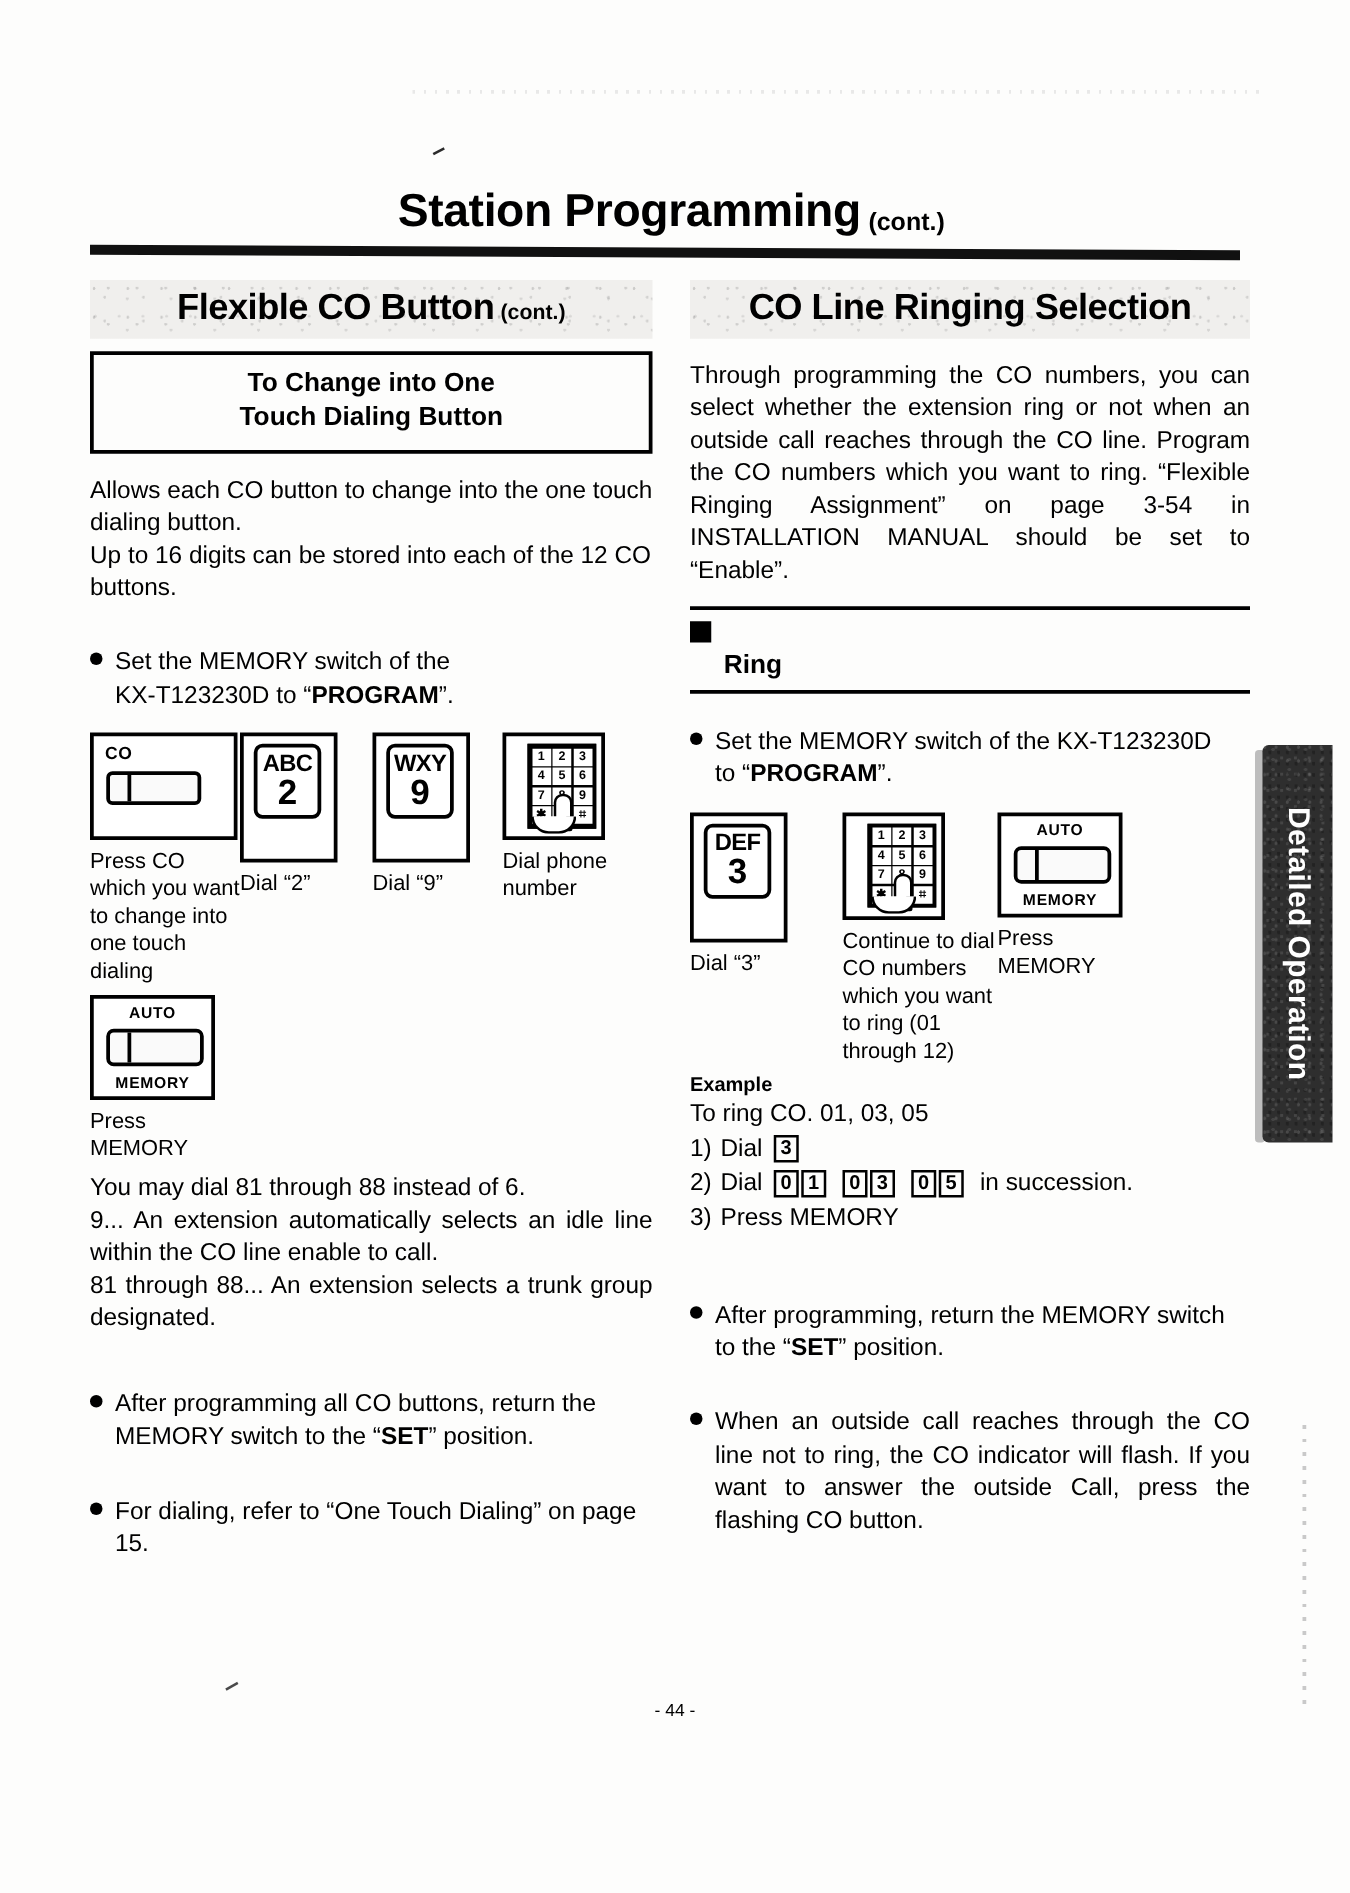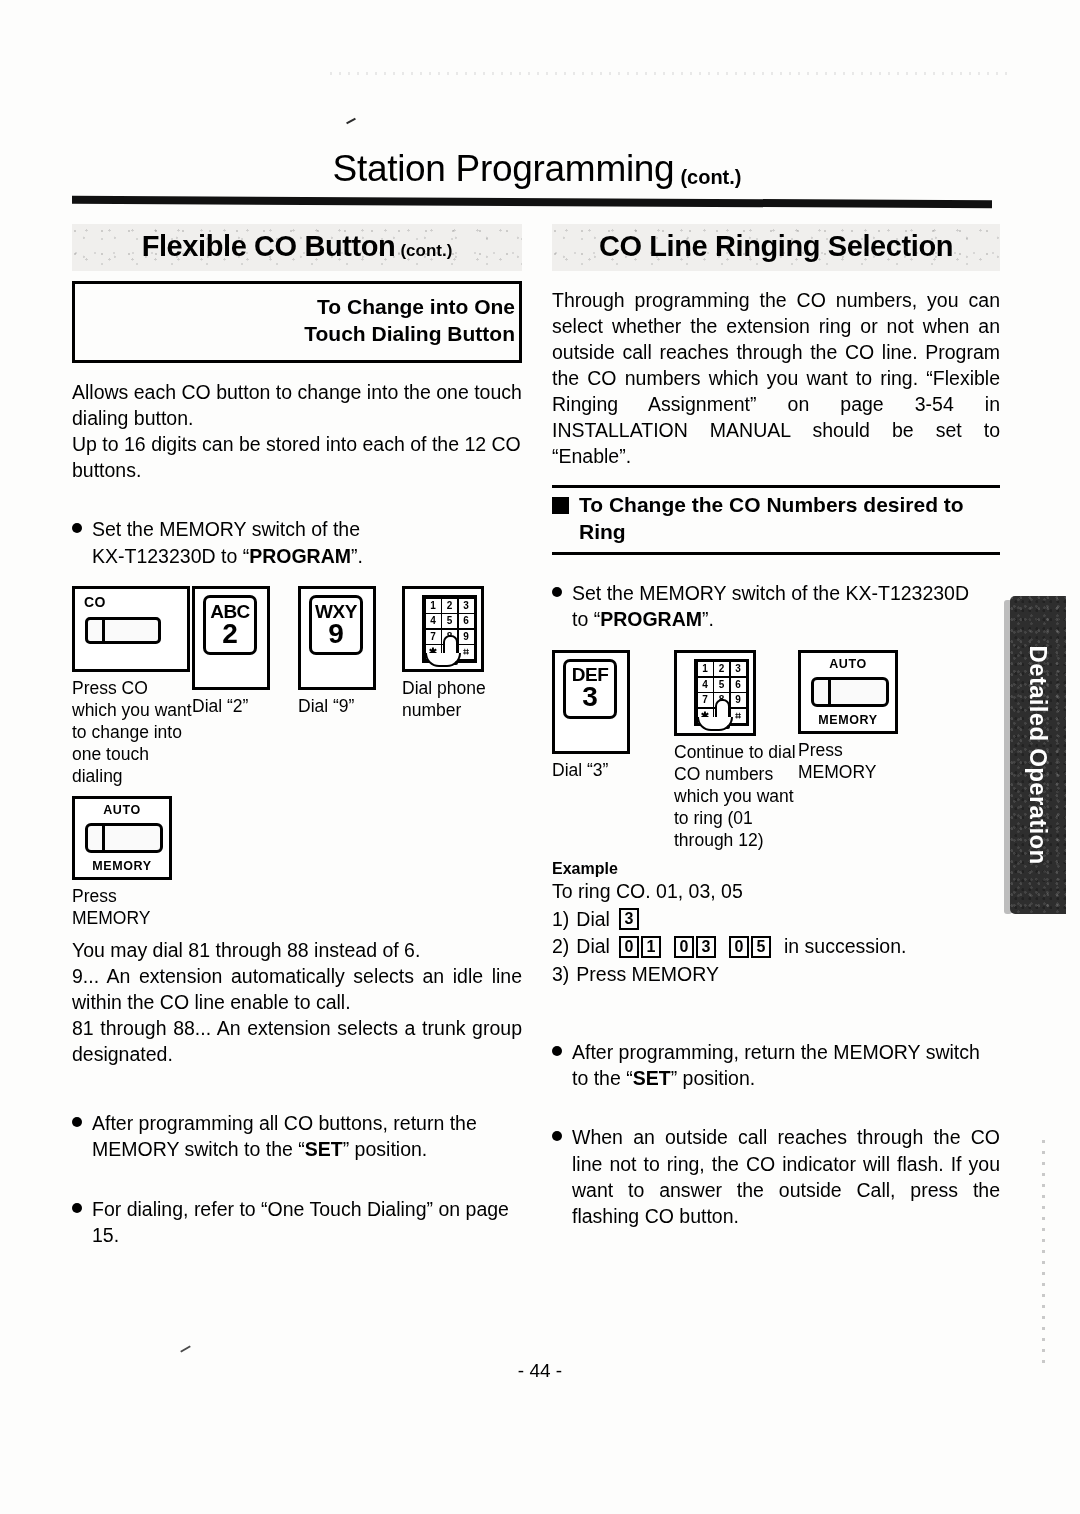--- a/index.html
+++ b/index.html
@@ -31,21 +31,21 @@
     position:absolute;left:180px;top:1348px;width:11px;height:2px;
     background:#4a4a4a;transform:rotate(-30deg);
   }
 
   
   .title-wrap{
     position:absolute;left:72px;top:148px;width:930px;
     text-align:center;
   }
   .title-main{
-    font-size:37px;font-weight:normal;letter-spacing:-.3px;
+    font-size:37px;font-weight:bold;letter-spacing:-.3px;
     display:inline-block;
   }
   .title-cont{
     font-size:20px;font-weight:bold;display:inline-block;
     vertical-align:baseline;margin-left:6px;position:relative;top:3px;
   }
   .title-rule{
     position:absolute;left:72px;top:198px;width:920px;height:8px;
     background:#111;
     transform:rotate(.28deg);
@@ -75,21 +75,21 @@
   .sec-head-text{font-size:29px;font-weight:bold;letter-spacing:-.4px;position:relative;z-index:1;}
   .sec-head-cont{font-size:17px;font-weight:bold;margin-left:5px;}
 
   .boxtitle{
     border:3px solid #000;
     margin-top:10px;
     padding:10px 4px 12px 4px;
     text-align:center;
     line-height:1.28;
   }
-  .boxtitle div{font-size:21px;font-weight:bold;text-align:right;}
+  .boxtitle div{font-size:21px;font-weight:bold;}
 
   p.body{
     font-size:19.5px;line-height:1.33;margin:0;
     text-align:left;
   }
   .gap-s{height:9px;}
   .gap-m{height:17px;}
   .gap-l{height:26px;}
 
   .bullet-row{display:flex;align-items:flex-start;font-size:19.5px;line-height:1.35;margin-top:16px;}
@@ -220,21 +220,21 @@
   }
 
   
   .edge-speck{
     position:absolute;left:1042px;top:1140px;width:3px;height:230px;
     background:repeating-linear-gradient(180deg,#c9c9c9 0 3px, transparent 3px 11px);
   }
 
   .pagenum{
     position:absolute;left:0;top:1360px;width:1080px;text-align:center;
-    font-size:19px;
+    font-size:14px;
   }
 </style>
 </head>
 <body>
 
 <div class="page">
 
   <div class="scanline-top"></div>
   <div class="tickmark"></div>
   <div class="tickmark2"></div>
@@ -362,21 +362,21 @@
 
     <div class="gap-m"></div>
     <p class="body" style="text-align:justify;">Through programming the CO numbers, you can select whether the extension ring or not when an outside call reaches through the CO line. Program the CO numbers which you want to ring. “Flexible Ringing Assignment” on page 3-54 in INSTALLATION MANUAL should be set to “Enable”.</p>
 
     <div class="gap-s"></div>
     <div class="hr-thin"></div>
 
     <div class="sq-head">
       <span class="sq-mark"></span>
       <span class="sq-txt">
-        <span>To Change the CO Numbers desired to</span><br>
+        <br>
         <span>Ring</span>
       </span>
     </div>
     <div class="hr-thin"></div>
 
     <div class="gap-s"></div>
     <div class="bullet-row">
       <span class="bullet-dot"><i></i></span>
       <span class="bullet-txt">
         <span>Set the MEMORY switch of the KX-T123230D</span><br>

